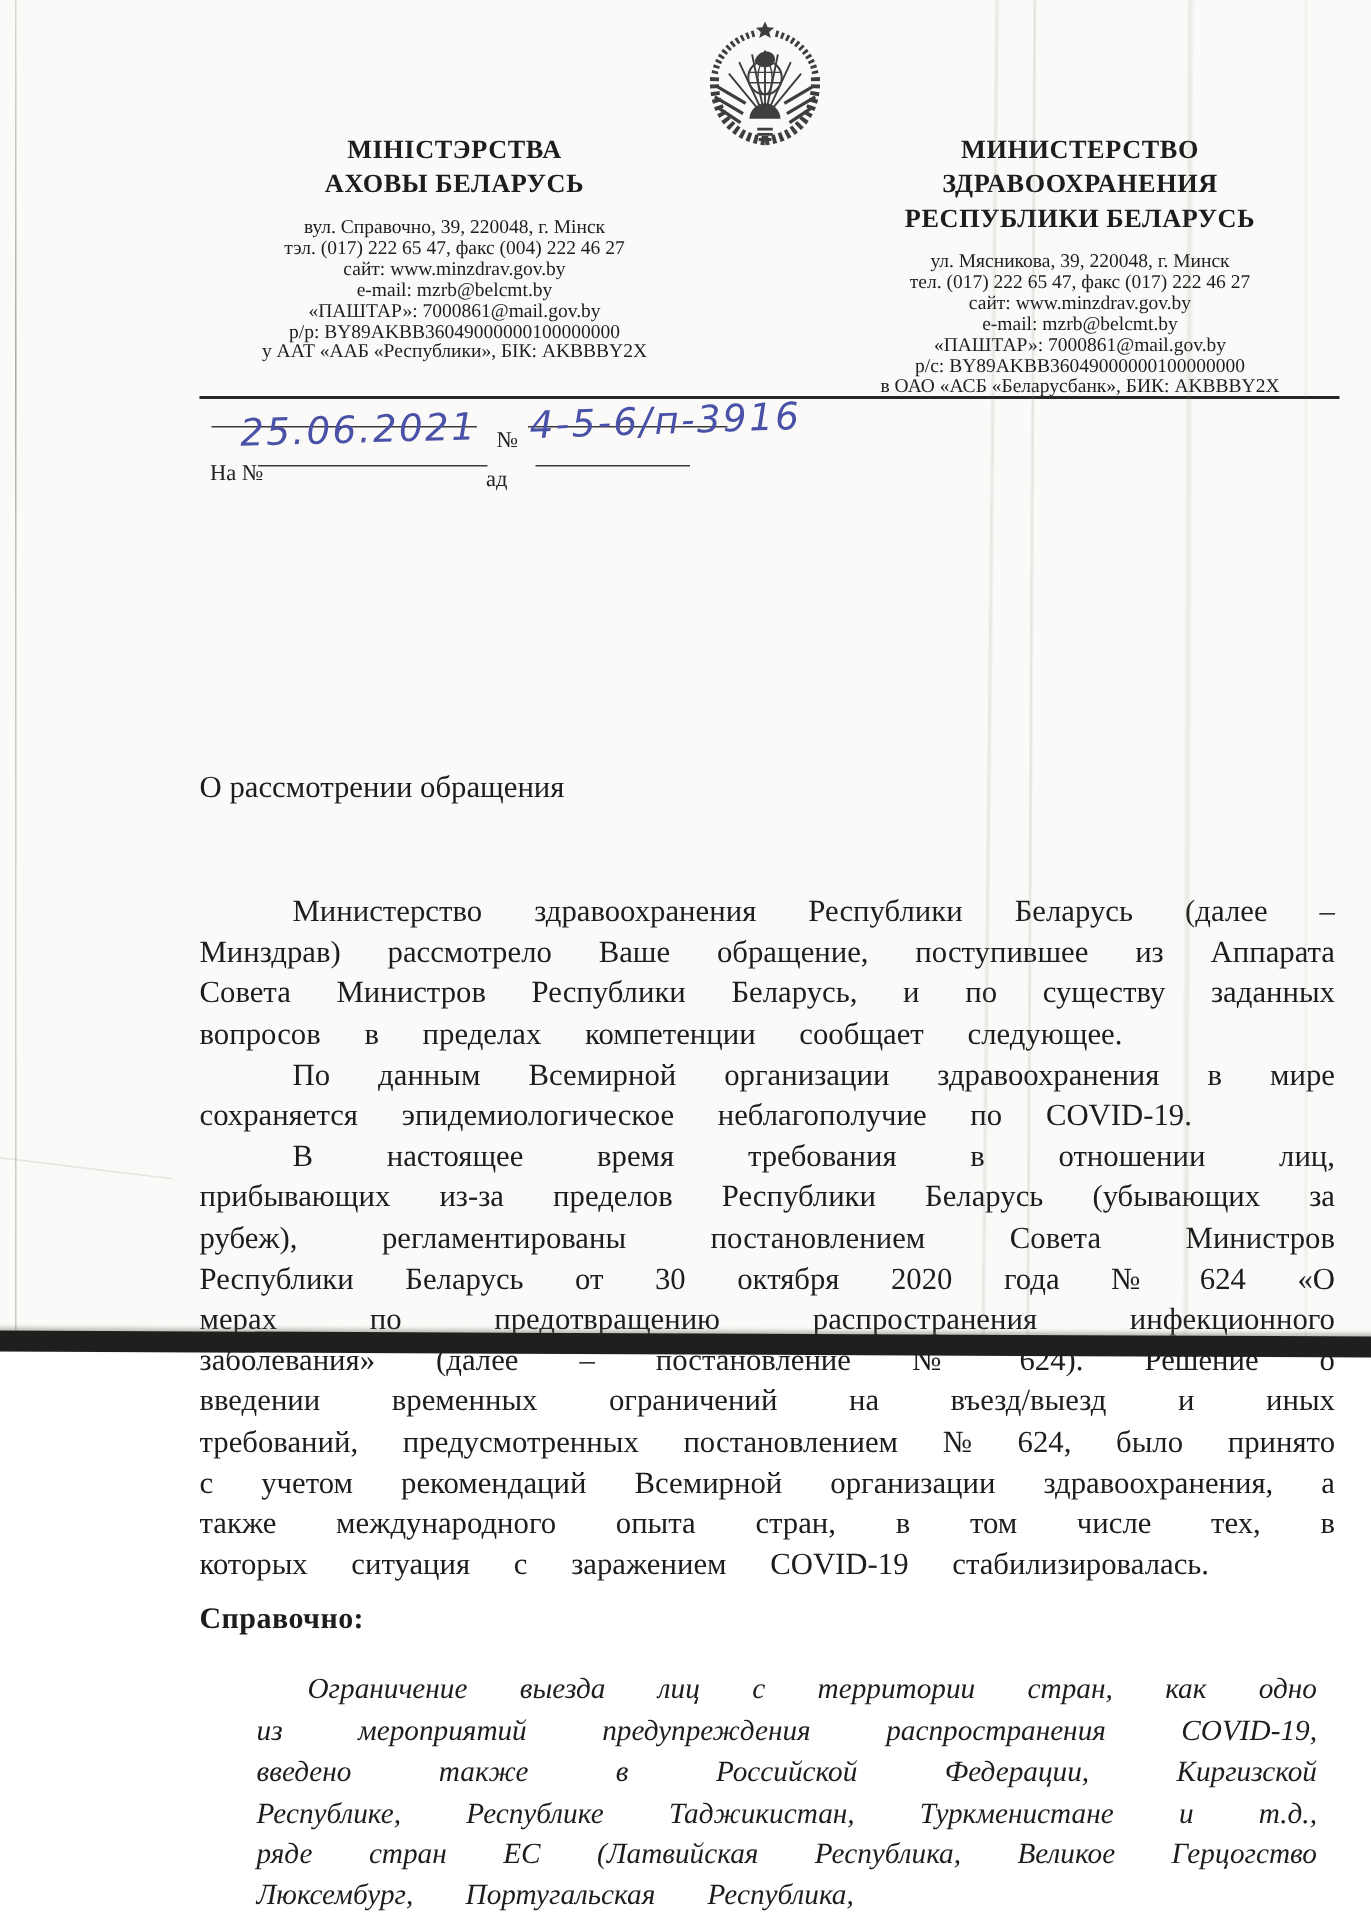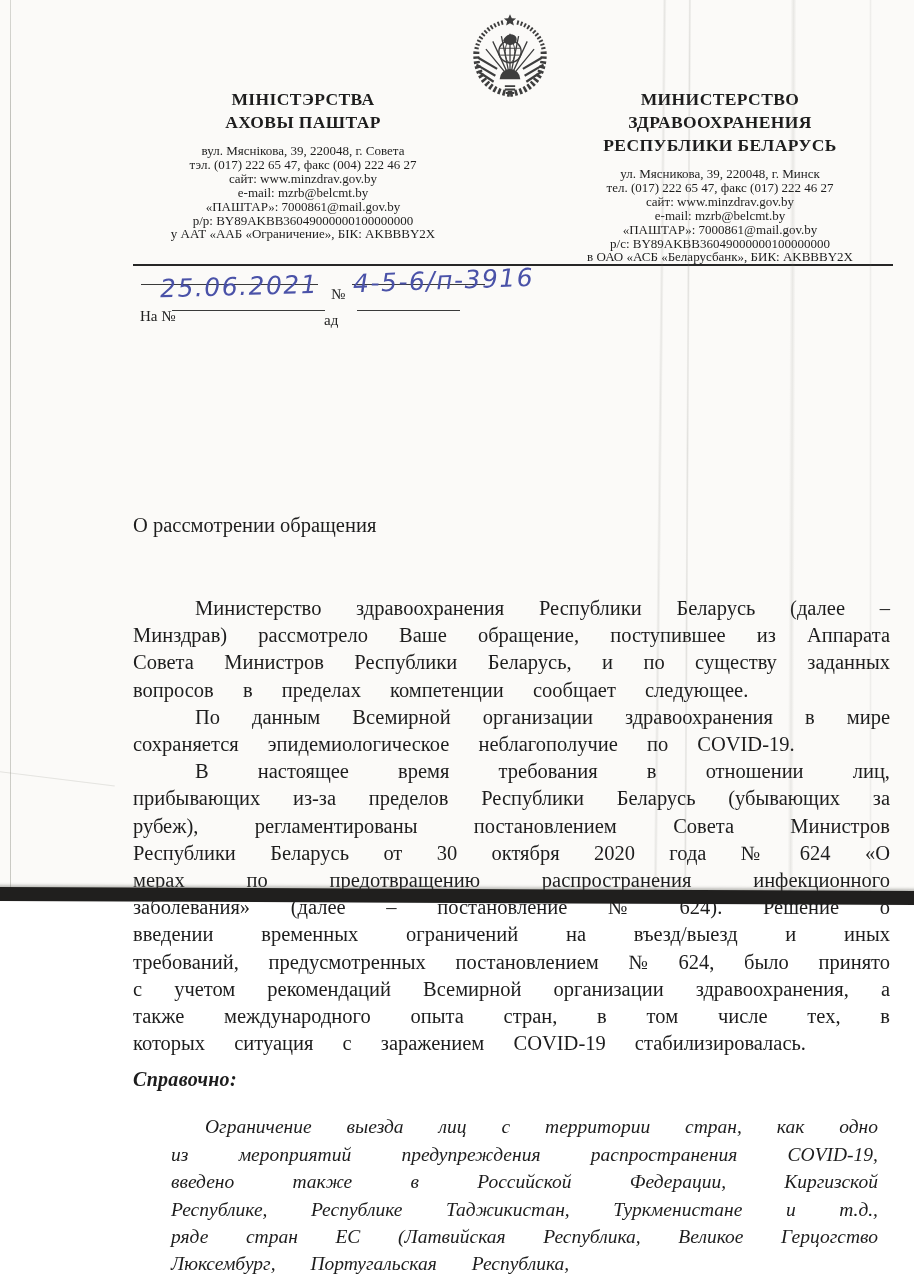--- a/index.html
+++ b/index.html
@@ -47,21 +47,21 @@
   .lbl-ad{left:324px;top:312px;}
   .hand{position:absolute;font-family:"DejaVu Sans", sans-serif;font-style:italic;
     font-size:25px;letter-spacing:1.5px;white-space:nowrap;}
   .hand-date{left:160px;top:272px;transform:rotate(-1.6deg);}
   .hand-num{left:353px;top:266px;transform:rotate(-2deg);}
   
   .body-block{position:absolute;left:133px;top:512px;width:757px;}
   .subject{font-size:20.5px;line-height:27px;margin:0 0 56px 0;}
   .para{margin:0;font-size:20.5px;line-height:27.2px;text-align:justify;
     text-indent:62px;word-spacing:24px;}
-  .note-heading{font-size:20px;font-weight:bold;font-style:italic;margin-top:9px;
+  .note-heading{font-size:20px;font-weight:bold;margin-top:9px;
     line-height:27px;letter-spacing:0.3px;}
   .note{margin:2px 12px 0 38px;font-size:19.5px;line-height:27.4px;font-style:italic;
     text-align:justify;text-indent:34px;word-spacing:30px;}
 </style>
 </head>
 <body>
 
 <div class="page">
 
   <svg class="emblem" viewBox="0 0 100 100" xmlns="http://www.w3.org/2000/svg">
@@ -92,30 +92,30 @@
       <path d="M42 32 c2 -6 8 -9 13 -6 c4 2.5 3.5 8 -.5 10 c-5 2.5 -10.5 .5 -12.5 -4 z" fill="#3e3e3e" stroke="none"></path>
 
       <path d="M44 85 h12 M44 89 h12 M45 93 h10" stroke-width="2.2"></path>
     </g>
   </svg>
 
   <div class="letterhead">
     <div class="lh-col left">
       <div>
           <div class="lh-title-line">МІНІСТЭРСТВА</div>
-          <div class="lh-title-line">АХОВЫ ПАШТАР</div>
+          <div class="lh-title-line">АХОВЫ БЕЛАРУСЬ</div>
         </div>
       <div class="lh-details">
-          <div class="lh-line">вул. Мяснікова, 39, 220048, г. Совета</div>
+          <div class="lh-line">вул. Справочно, 39, 220048, г. Мінск</div>
           <div class="lh-line">тэл. (017) 222 65 47, факс (004) 222 46 27</div>
           <div class="lh-line">сайт: www.minzdrav.gov.by</div>
           <div class="lh-line">e-mail: mzrb@belcmt.by</div>
           <div class="lh-line">«ПАШТАР»: 7000861@mail.gov.by</div>
           <div class="lh-line">р/р: BY89AKBB36049000000100000000</div>
-          <div class="lh-line">у ААТ «ААБ «Ограничение», БІК: AKBBBY2X</div>
+          <div class="lh-line">у ААТ «ААБ «Республики», БІК: AKBBBY2X</div>
         </div>
     </div>
     <div class="lh-col right">
       <div>
           <div class="lh-title-line">МИНИСТЕРСТВО</div>
           <div class="lh-title-line">ЗДРАВООХРАНЕНИЯ</div>
           <div class="lh-title-line">РЕСПУБЛИКИ БЕЛАРУСЬ</div>
         </div>
       <div class="lh-details">
           <div class="lh-line">ул. Мясникова, 39, 220048, г. Минск</div>

